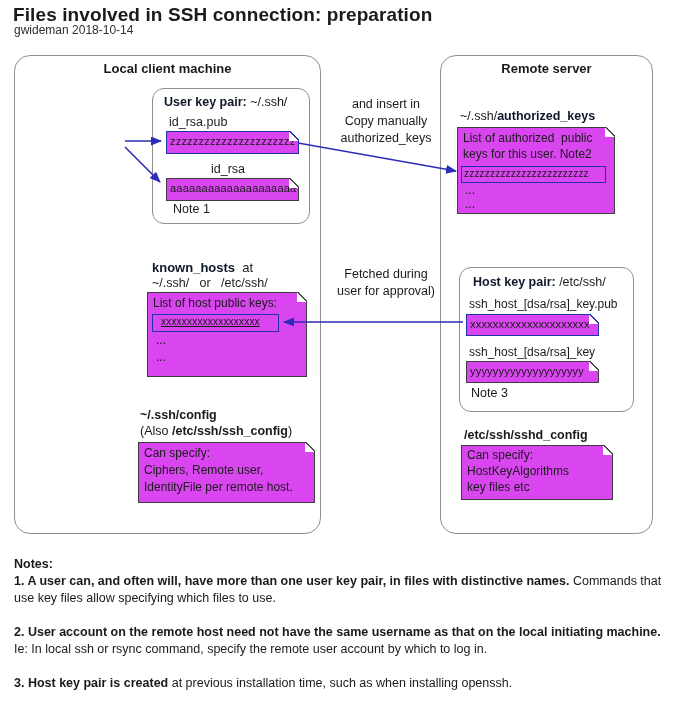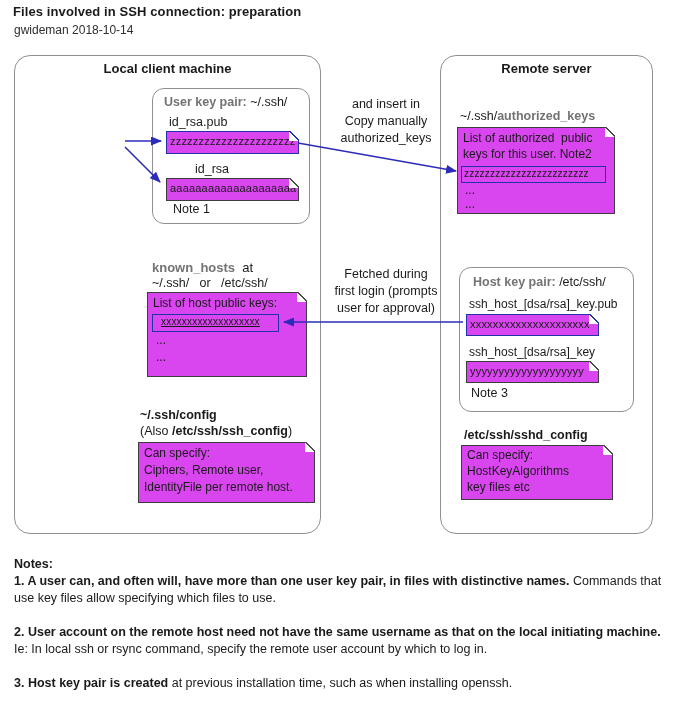--- a/index.html
+++ b/index.html
@@ -2,24 +2,24 @@
 <html><head>
 <meta charset="utf-8">
 <style>
   html,body { margin:0; padding:0; background:#fff; }
   #canvas {
     position:relative; width:676px; height:709px; background:#ffffff;
     font-family:"Liberation Sans", sans-serif; color:#1a1a1a; overflow:hidden;
   }
   .abs { position:absolute; }
   .pre { white-space:pre; }
-  .blue { color:#737373; font-weight:bold; }
+  .blue { color:#0f172a; font-weight:bold; }
   .b { font-weight:bold; }
 
-  #page-title { left:13px; top:4px; font-size:13px; font-weight:bold; letter-spacing:0.1px; }
+  #page-title { left:13px; top:4px; font-size:19px; font-weight:bold; letter-spacing:0.1px; }
   #page-subtitle { left:14px; top:23px; font-size:12px; color:#2e2e2e; }
 
   .bigbox { position:absolute; border:1px solid #909090; border-radius:16px; background:#fff; }
   #local-box { left:14px; top:55px; width:305px; height:477px;text-decoration:underline; }
   #remote-box { left:440px; top:55px; width:211px; height:477px; }
   .bigbox-title { position:absolute; top:5px; left:0; width:100%; text-align:center; font-weight:bold; font-size:13px; }
 
   #ssh-keygen { left:25px; top:129px; width:97px; height:26px; border:1px solid #5a5a5a;
     border-radius:13px; text-align:center; line-height:25px; font-size:12.5px; background:#fff; }
 
@@ -79,21 +79,21 @@
 
   <div id="ukp-panel" class="panel">
     <div class="lbl" style="left:11px; top:6px;">
       <span class="blue pre">User key pair:</span><span class="pre"> ~/.ssh/</span>
     </div>
     <div class="lbl" style="left:16px; top:26px;">id_rsa.pub</div>
     <div class="filebox bluebox" style="left:13px; top:42px; width:131px; height:21px;">
       <span class="keytext">zzzzzzzzzzzzzzzzzzzzzz</span>
       <span class="fold bluefold"></span>
     </div>
-    <div class="lbl" style="left:0; top:73px;padding-left:42px;">id_rsa</div>
+    <div class="lbl" style="left:16px; top:73px;padding-left:42px;">id_rsa</div>
     <div class="filebox" style="left:13px; top:89px; width:131px; height:21px;">
       <span class="keytext">aaaaaaaaaaaaaaaaaaaa</span>
       <span class="fold"></span>
     </div>
     <div class="lbl" style="left:20px; top:113px;">Note 1</div>
   </div>
 
   <div id="copy-label" class="abs">
     <div>and insert in</div>
     <div>Copy manually</div>
@@ -123,21 +123,20 @@
     <div class="lbl small" style="left:5px; top:3px;">List of host public keys:</div>
     <div class="filebox bluebox" style="left:4px; top:21px; width:125px; height:16px;">
       <span class="keytext" style="font-size:10px; line-height:14px; left:8px;text-decoration:underline;">xxxxxxxxxxxxxxxxxxx</span>
     </div>
     <div class="lbl small" style="left:8px; top:40px;">...</div>
     <div class="lbl small" style="left:8px; top:57px;">...</div>
   </div>
 
   <div id="fetch-label" class="abs">
     <div>Fetched during</div>
-    <div>first login (prompts</div>
     <div>user for approval)</div>
   </div>
 
   <div id="hkp-panel" class="panel">
     <div class="lbl" style="left:13px; top:7px;">
       <span class="blue pre">Host key pair:</span><span class="pre"> /etc/ssh/</span>
     </div>
     <div class="lbl small" style="left:9px; top:29px;">ssh_host_[dsa/rsa]_key.pub</div>
     <div class="filebox bluebox" style="left:6px; top:46px; width:131px; height:20px;">
       <span class="keytext">xxxxxxxxxxxxxxxxxxxxx</span>

